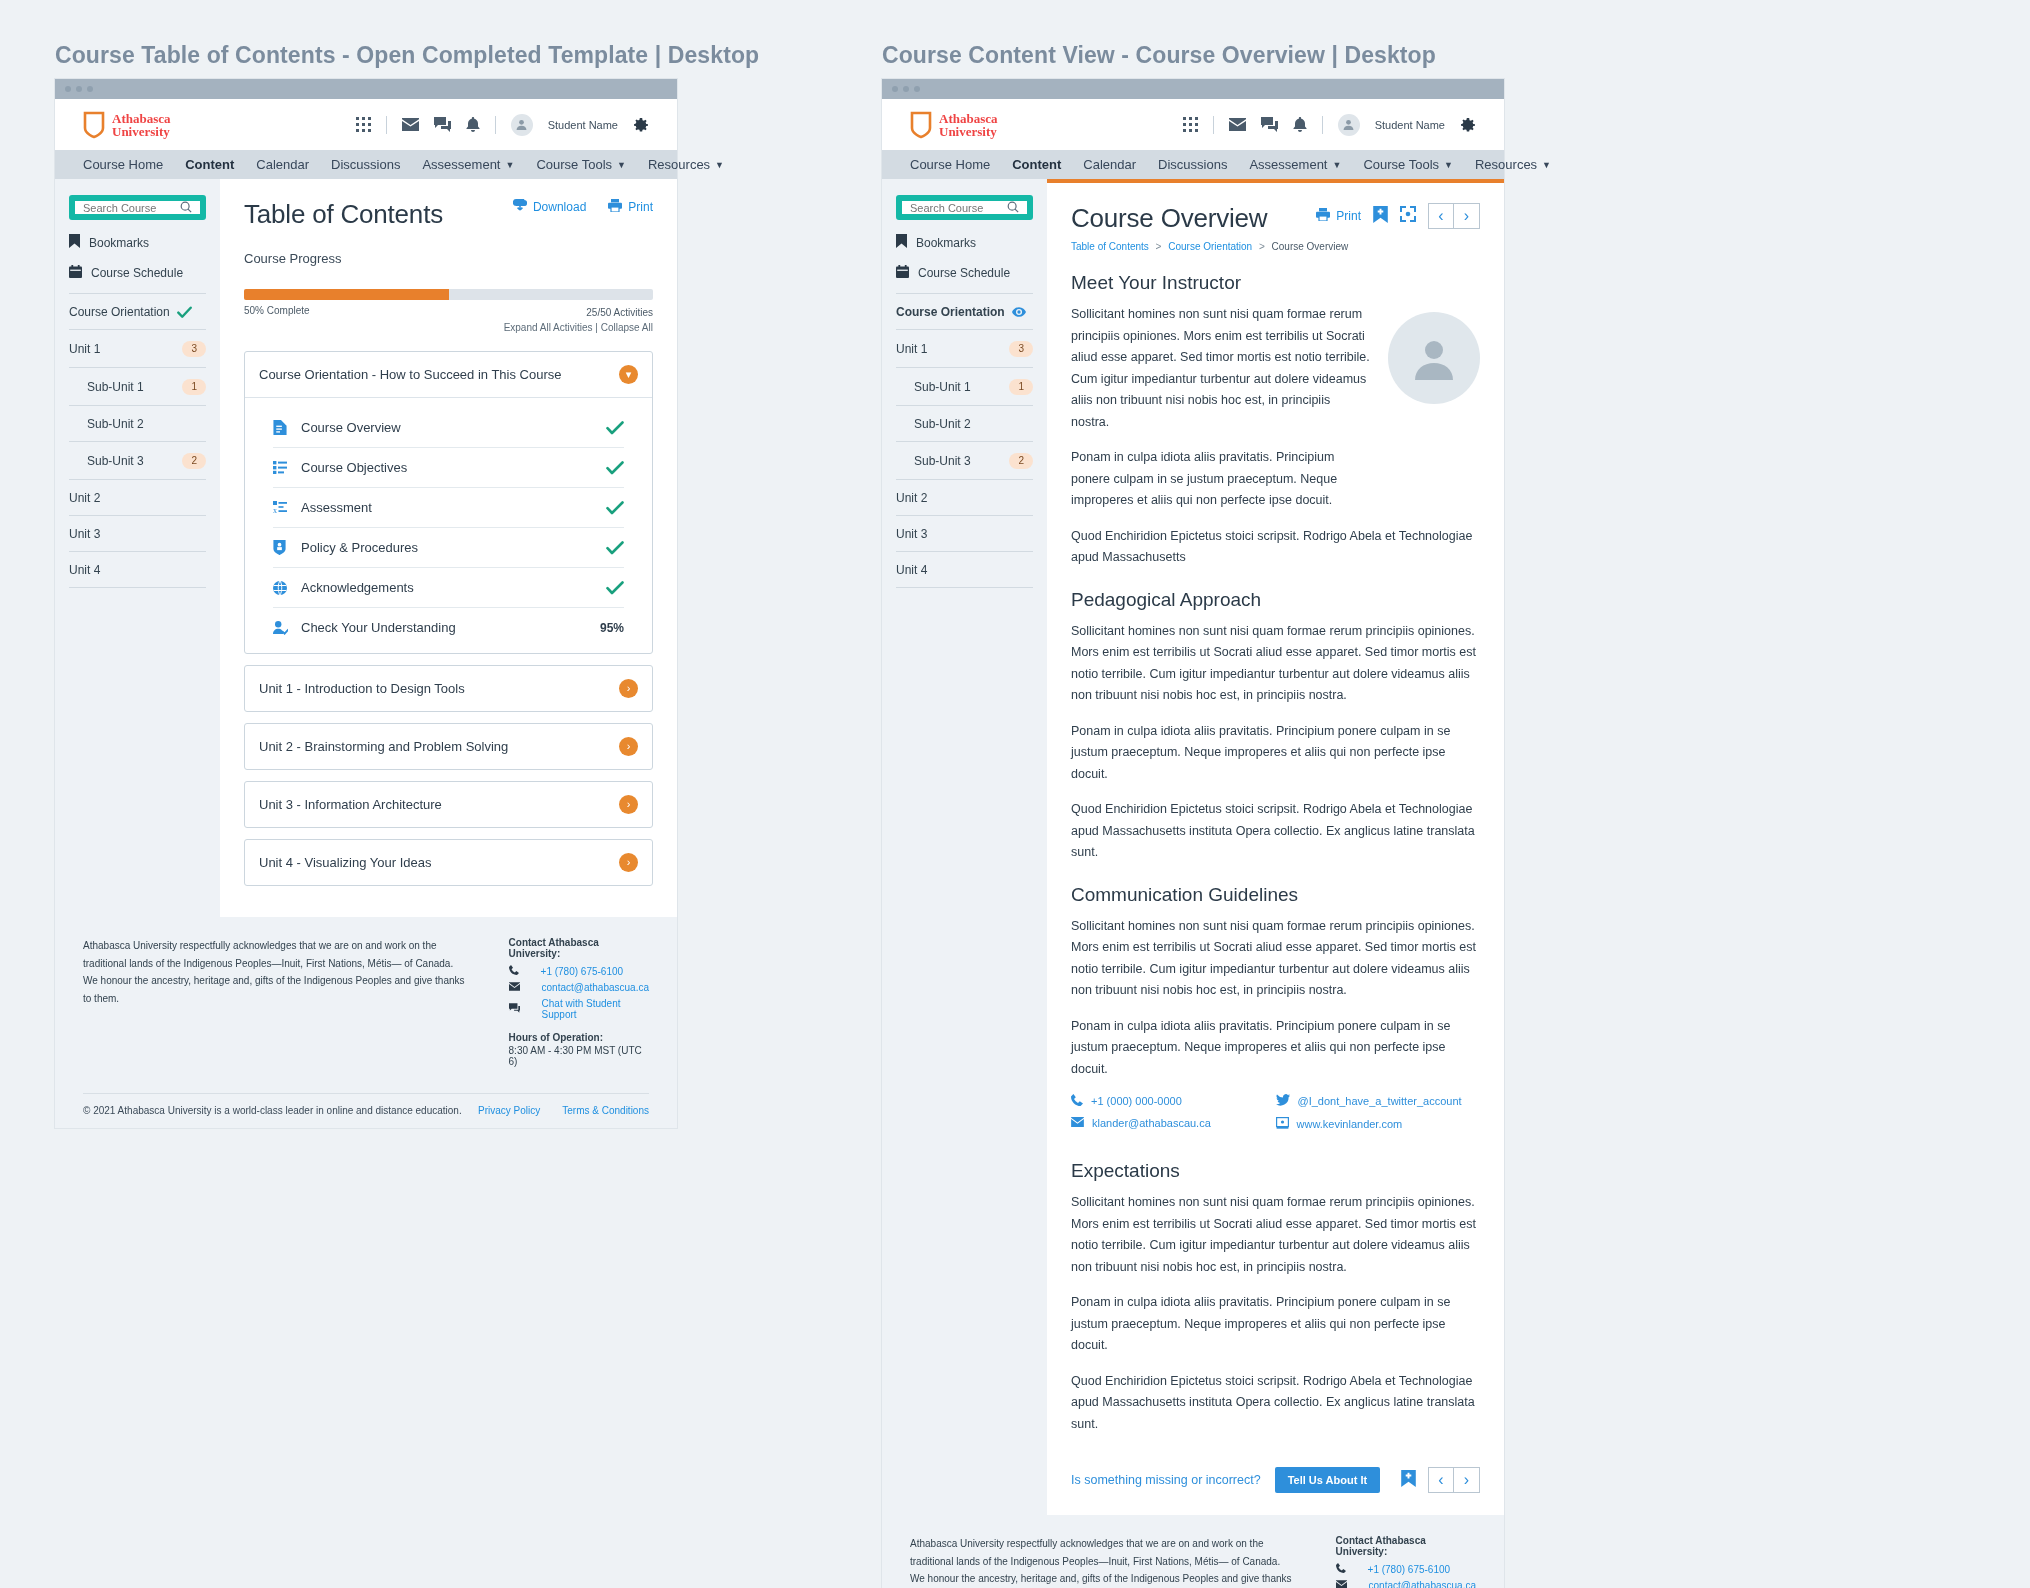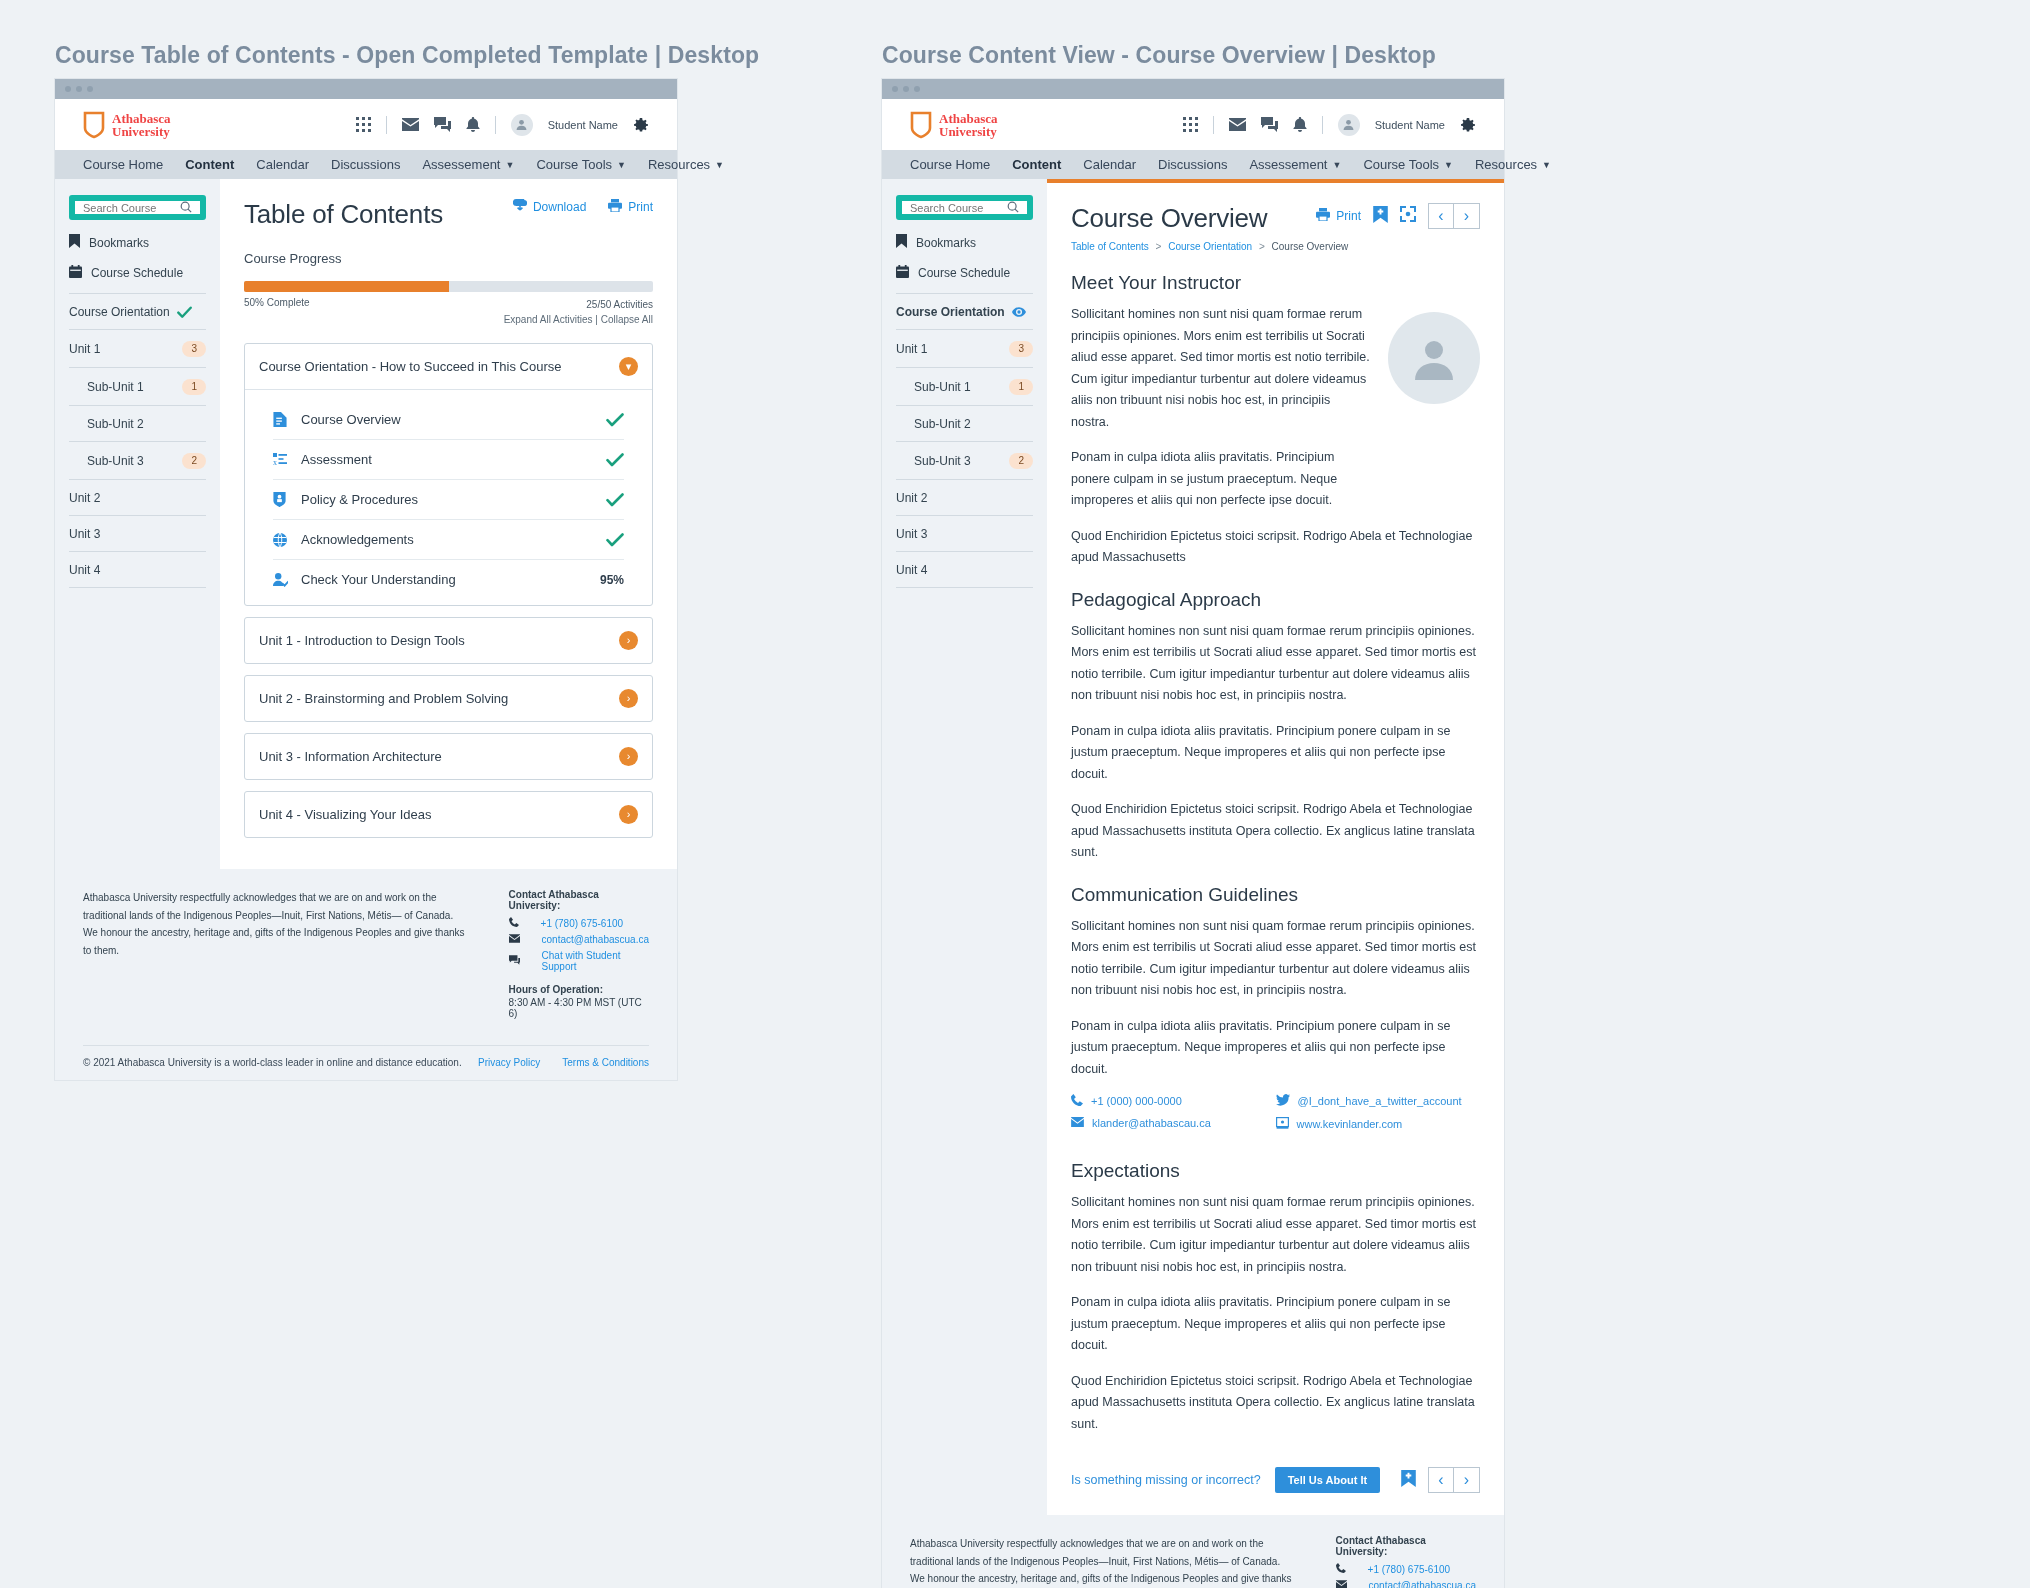--- a/index.html
+++ b/index.html
@@ -64,21 +64,21 @@
   .navrow .mark { margin-left: 7px; display: inline-flex; }
 
   
   .main { flex: 1; background: #fff; }
   .pad { padding: 20px 24px 0 24px; }
   .page-title-row { display: flex; align-items: flex-start; }
   h1.ptitle { font-size: 26px; font-weight: 400; color: #2b3a48; letter-spacing: -.2px; }
   .act-row { margin-left: auto; display: flex; align-items: center; gap: 22px; }
   .act { display: flex; align-items: center; gap: 6px; color: #1f8fe0; font-size: 12px; cursor: pointer; }
   .progress-wrap { margin-top: 21px; }
-  .plabel { font-size: 13px; color: #3b4a58; margin-bottom: 15px; }
+  .plabel { font-size: 13px; color: #3b4a58; margin-bottom: 23px; }
   .pbar { height: 11px; background: #dde3e9; border-radius: 2px; overflow: hidden; }
   .pfill { height: 100%; background: #e8802c; }
   .pmeta { display: flex; font-size: 10px; color: #4c5b68; margin-top: 5px; }
   .pmeta .r { margin-left: auto; text-align: right; line-height: 1.5; }
   .pmeta .r .exp { color: #5d6c79; }
 
   .accordion { margin-top: 16px; }
   .acc {
     border: 1px solid #ccd6de; border-radius: 3px; background: #fff; margin-bottom: 11px;
   }
@@ -341,20 +341,38 @@
                     <div class="alrow">
                       <span class="ai">
                         <svg width="14" height="15" viewBox="0 0 14 16" fill="#2e8fdb">
                           <path d="M0 0h8l6 6v10H0z"></path>
                           <rect x="3" y="6" width="6" height="1.4" fill="#fff"></rect>
                           <rect x="3" y="9" width="6" height="1.4" fill="#fff"></rect>
                           <rect x="3" y="12" width="4" height="1.4" fill="#fff"></rect>
                         </svg>
                       </span>
                       <span class="al">Course Overview</span>
+                      <span class="chk">
+                        <svg width="18" height="14" viewBox="0 0 18 14" fill="none" stroke="#19a07e" stroke-width="2.6" stroke-linecap="round" stroke-linejoin="round">
+                          <path d="M1.5 7.2 6 12 16.5 1.5"></path>
+                        </svg>
+                      </span>
+                    </div>
+                    <div class="alrow">
+                      <span class="ai">
+                        <svg width="14" height="13" viewBox="0 0 14 13" fill="#2e8fdb">
+                          <rect x="0" y="0" width="3.4" height="3.4"></rect>
+                          <rect x="0" y="5" width="3.4" height="3.4"></rect>
+                          <rect x="0" y="9.8" width="3.4" height="3.4"></rect>
+                          <rect x="5" y="0.6" width="9" height="2"></rect>
+                          <rect x="5" y="5.6" width="9" height="2"></rect>
+                          <rect x="5" y="10.4" width="6" height="2"></rect>
+                        </svg>
+                      </span>
+                      <span class="al">Course Objectives</span>
                       <span class="chk">
                         <svg width="18" height="14" viewBox="0 0 18 14" fill="none" stroke="#19a07e" stroke-width="2.6" stroke-linecap="round" stroke-linejoin="round">
                           <path d="M1.5 7.2 6 12 16.5 1.5"></path>
                         </svg>
                       </span>
                     </div>
                     <div class="alrow">
                       <span class="ai">
                         <svg width="14" height="13" viewBox="0 0 14 13" fill="#2e8fdb">
                           <rect x="0" y="0" width="4" height="4"></rect>

